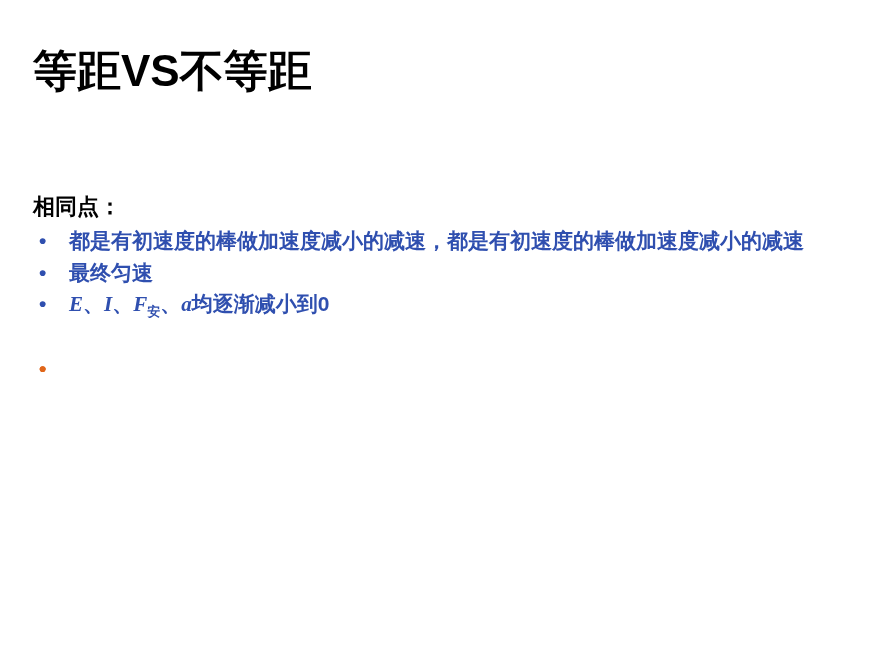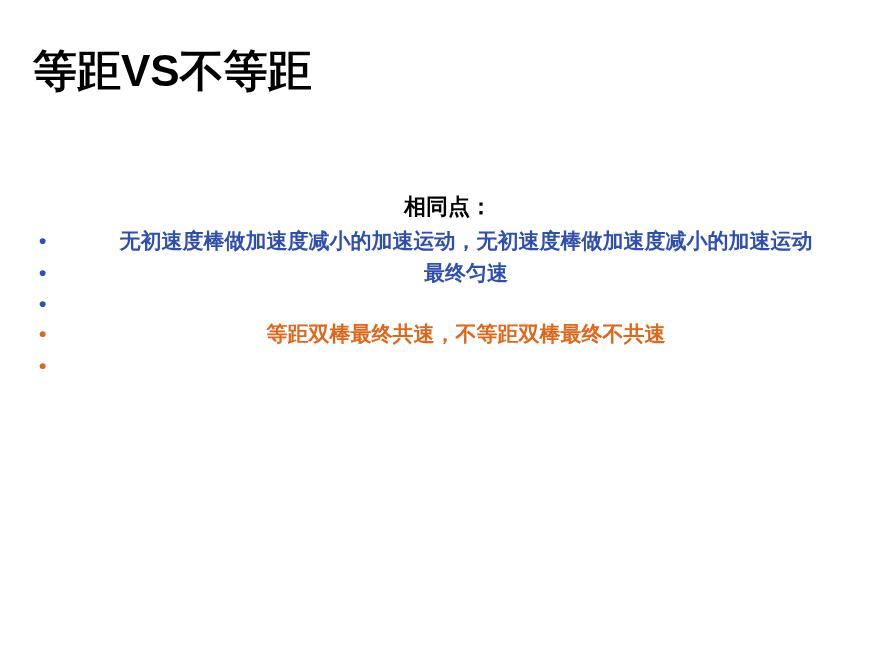--- a/index.html
+++ b/index.html
@@ -12,21 +12,20 @@
     height: 667px;
     font-family: "Liberation Sans", sans-serif;
     color: #000000;
     overflow: hidden;
   }
   .slide {
     position: relative;
     width: 886px;
     height: 667px;
     box-sizing: border-box;
-    text-align: center;
   }
   .slide-title {
     position: absolute;
     left: 33px;
     top: 46px;
     font-size: 44px;
     font-weight: bold;
     color: #000000;
     letter-spacing: 0px;
     line-height: 1.15;
@@ -91,38 +90,38 @@
 
   <div class="slide-title">等距VS不等距</div>
 
   <div class="body-block">
 
     <div class="section-heading orange-head">相同点：</div>
 
     <ul class="bullet-list">
       <li class="bullet-item blue-text">
         <span class="dot">•</span>
-        <span>无初速度棒做加速度减小的加速运动，无初速度棒做加速度减小的加速运动</span>
+        <span>都是有初速度的棒做加速度减小的减速，都是有初速度的棒做加速度减小的减速</span>
       </li>
       <li class="bullet-item blue-text">
         <span class="dot">•</span>
         <span>最终匀速</span>
       </li>
       <li class="bullet-item blue-text item-tight">
         <span class="dot">•</span>
+        <span id="formula-slot"><span class="italic-math">E</span><span>、</span><span class="italic-math">I</span><span>、</span><span class="italic-math">F</span><span class="sub">安</span><span>、</span><span class="italic-math">a</span><span>均逐渐减小到0</span></span>
       </li>
     </ul>
 
     <div class="gap"></div>
 
 
     <ul class="bullet-list">
       <li class="bullet-item orange-text">
         <span class="dot">•</span>
-        <span>等距双棒最终共速，不等距双棒最终不共速</span>
       </li>
       <li class="bullet-item orange-text">
         <span class="dot">•</span>
       </li>
     </ul>
 
   </div>
 </div>
 
 </body></html>

